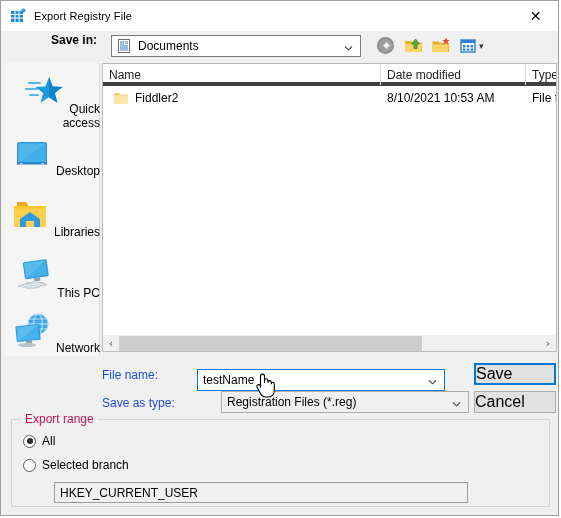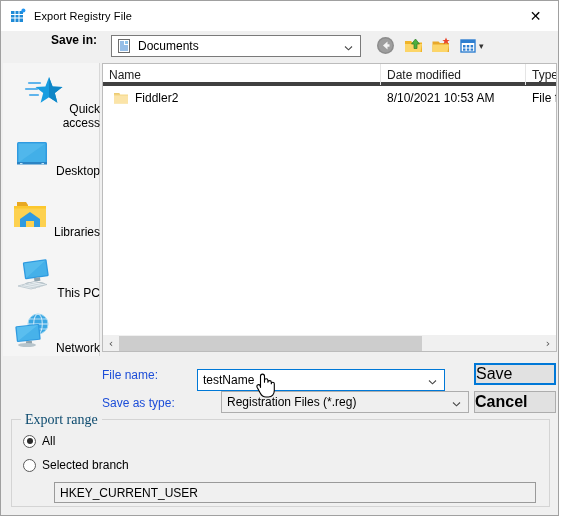--- a/index.html
+++ b/index.html
@@ -208,35 +208,34 @@
     box-sizing: border-box;
   }
   #save-button {
     left: 473px; top: 362px;
     border: 2px solid #0078d7;
     background: #e1e1e1;
   }
   #cancel-button {
     left: 473px; top: 390px;
     border: 1px solid #adadad;
-    font-weight: bold;
   }
 
   
   .group {
     position: absolute; left: 10px; top: 418px;
     width: 539px; height: 88px;
     border: 1px solid #d4d4d4;
     box-sizing: border-box;
   }
   .group-legend {
     position: absolute; left: 9px; top: -8px;
     background: #f0f0f0;
     padding: 0 4px;
-    font-size: 14px; color: #0c4a6e; font-family: Liberation Serif, serif;
+    font-size: 12px; color: #be185d;
   }
   .radio-row {
     position: absolute; left: 11px;
     display: flex; align-items: center;
     font-size: 12px;
   }
   .radio {
     width: 13px; height: 13px;
     border: 1px solid #5a5a5a;
     border-radius: 50%;
@@ -247,21 +246,21 @@
   }
   .radio.checked::after {
     content: "";
     position: absolute; left: 50%; top: 50%;
     transform: translate(-50%,-50%);
     width: 6px; height: 6px; border-radius: 50%;
     background: #2b2b2b;
   }
   #branch-field {
     position: absolute; left: 42px; top: 62px;
-    width: 482px; height: 21px;
+    width: 414px; height: 21px;
     border: 1px solid #9a9a9a;
     background: #f0f0f0;
     box-sizing: border-box;
     display: flex; align-items: center;
     padding-left: 5px;
     font-size: 12px; color: #000;
   }
 
   
   .cursor {

